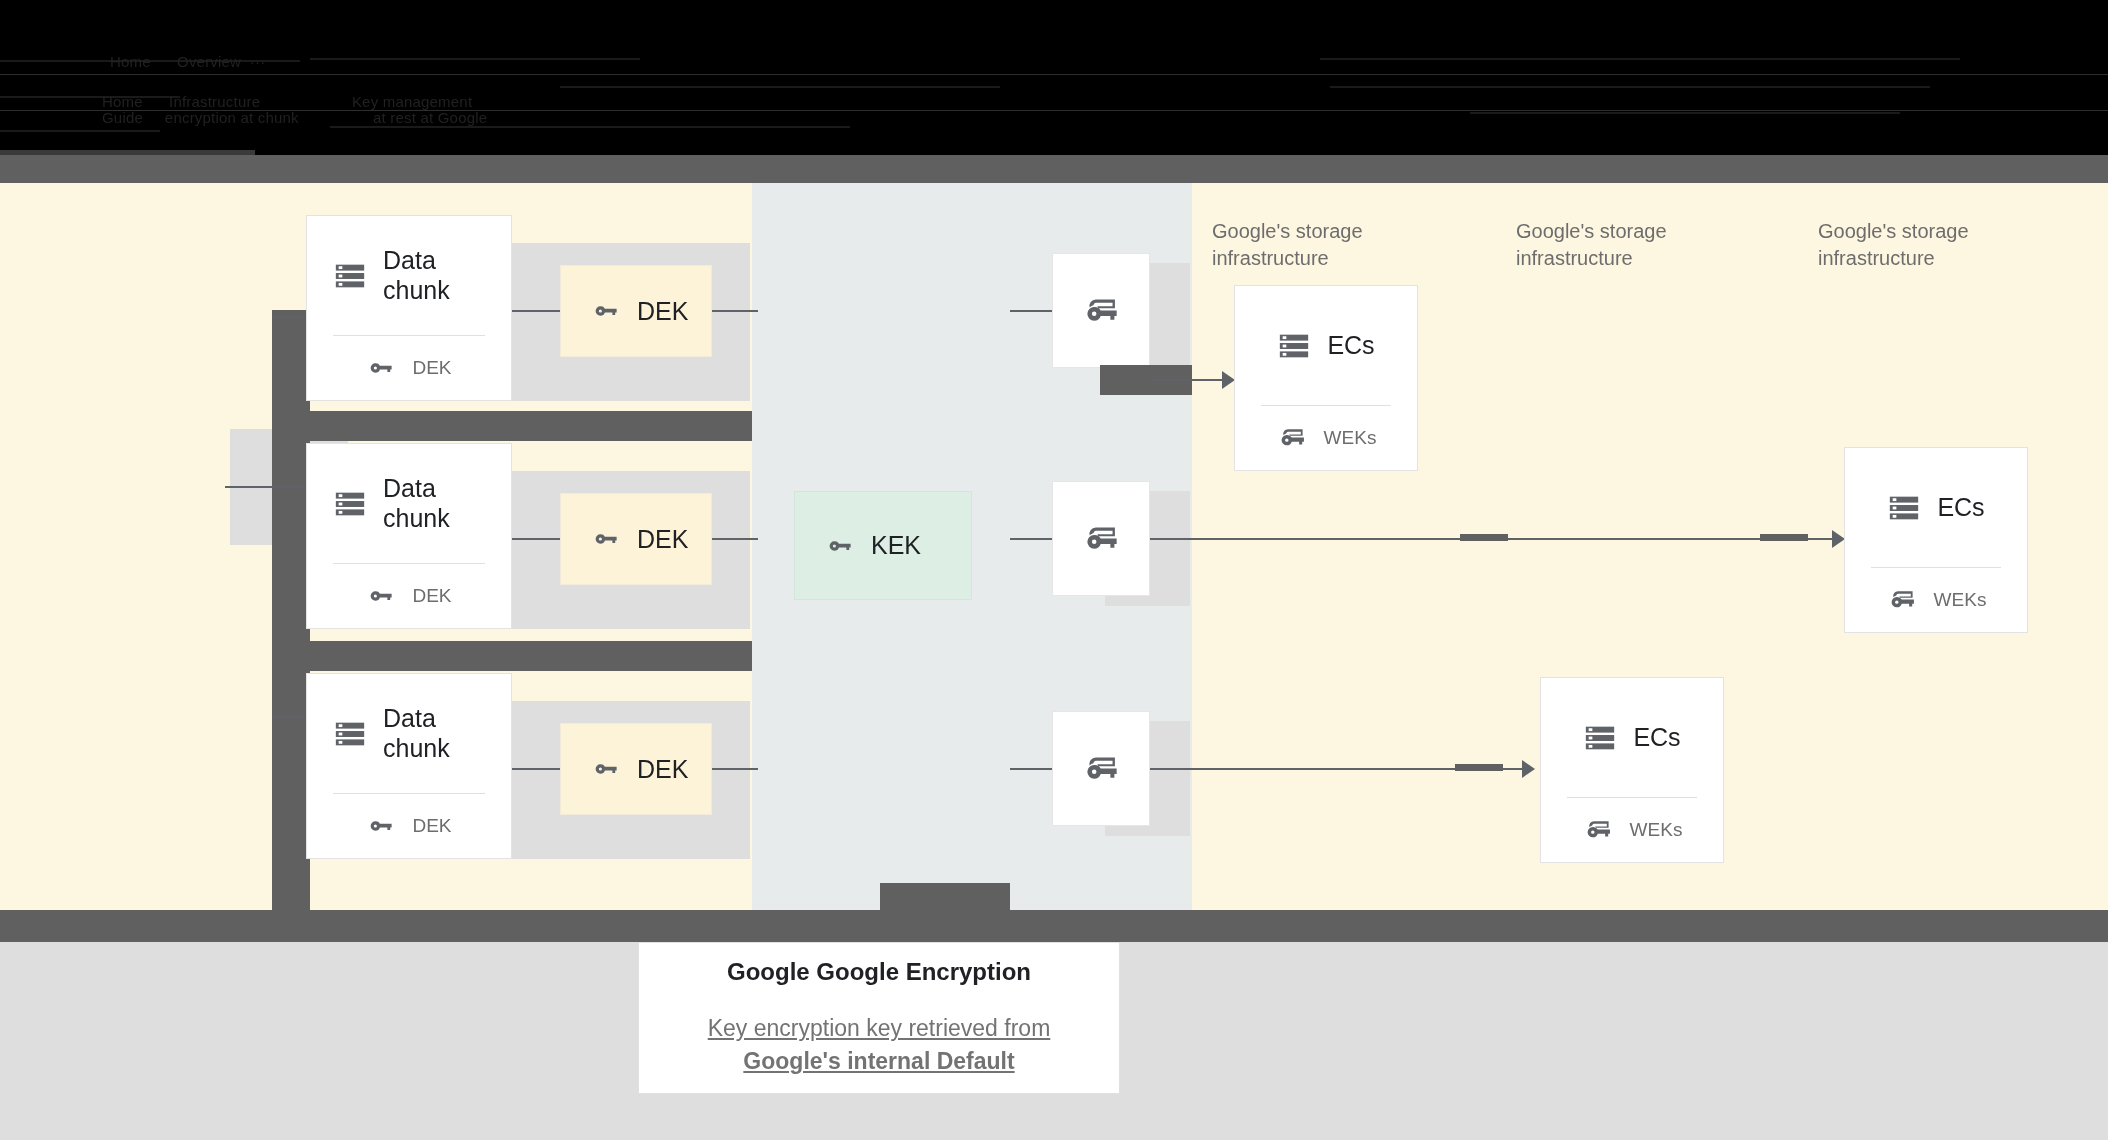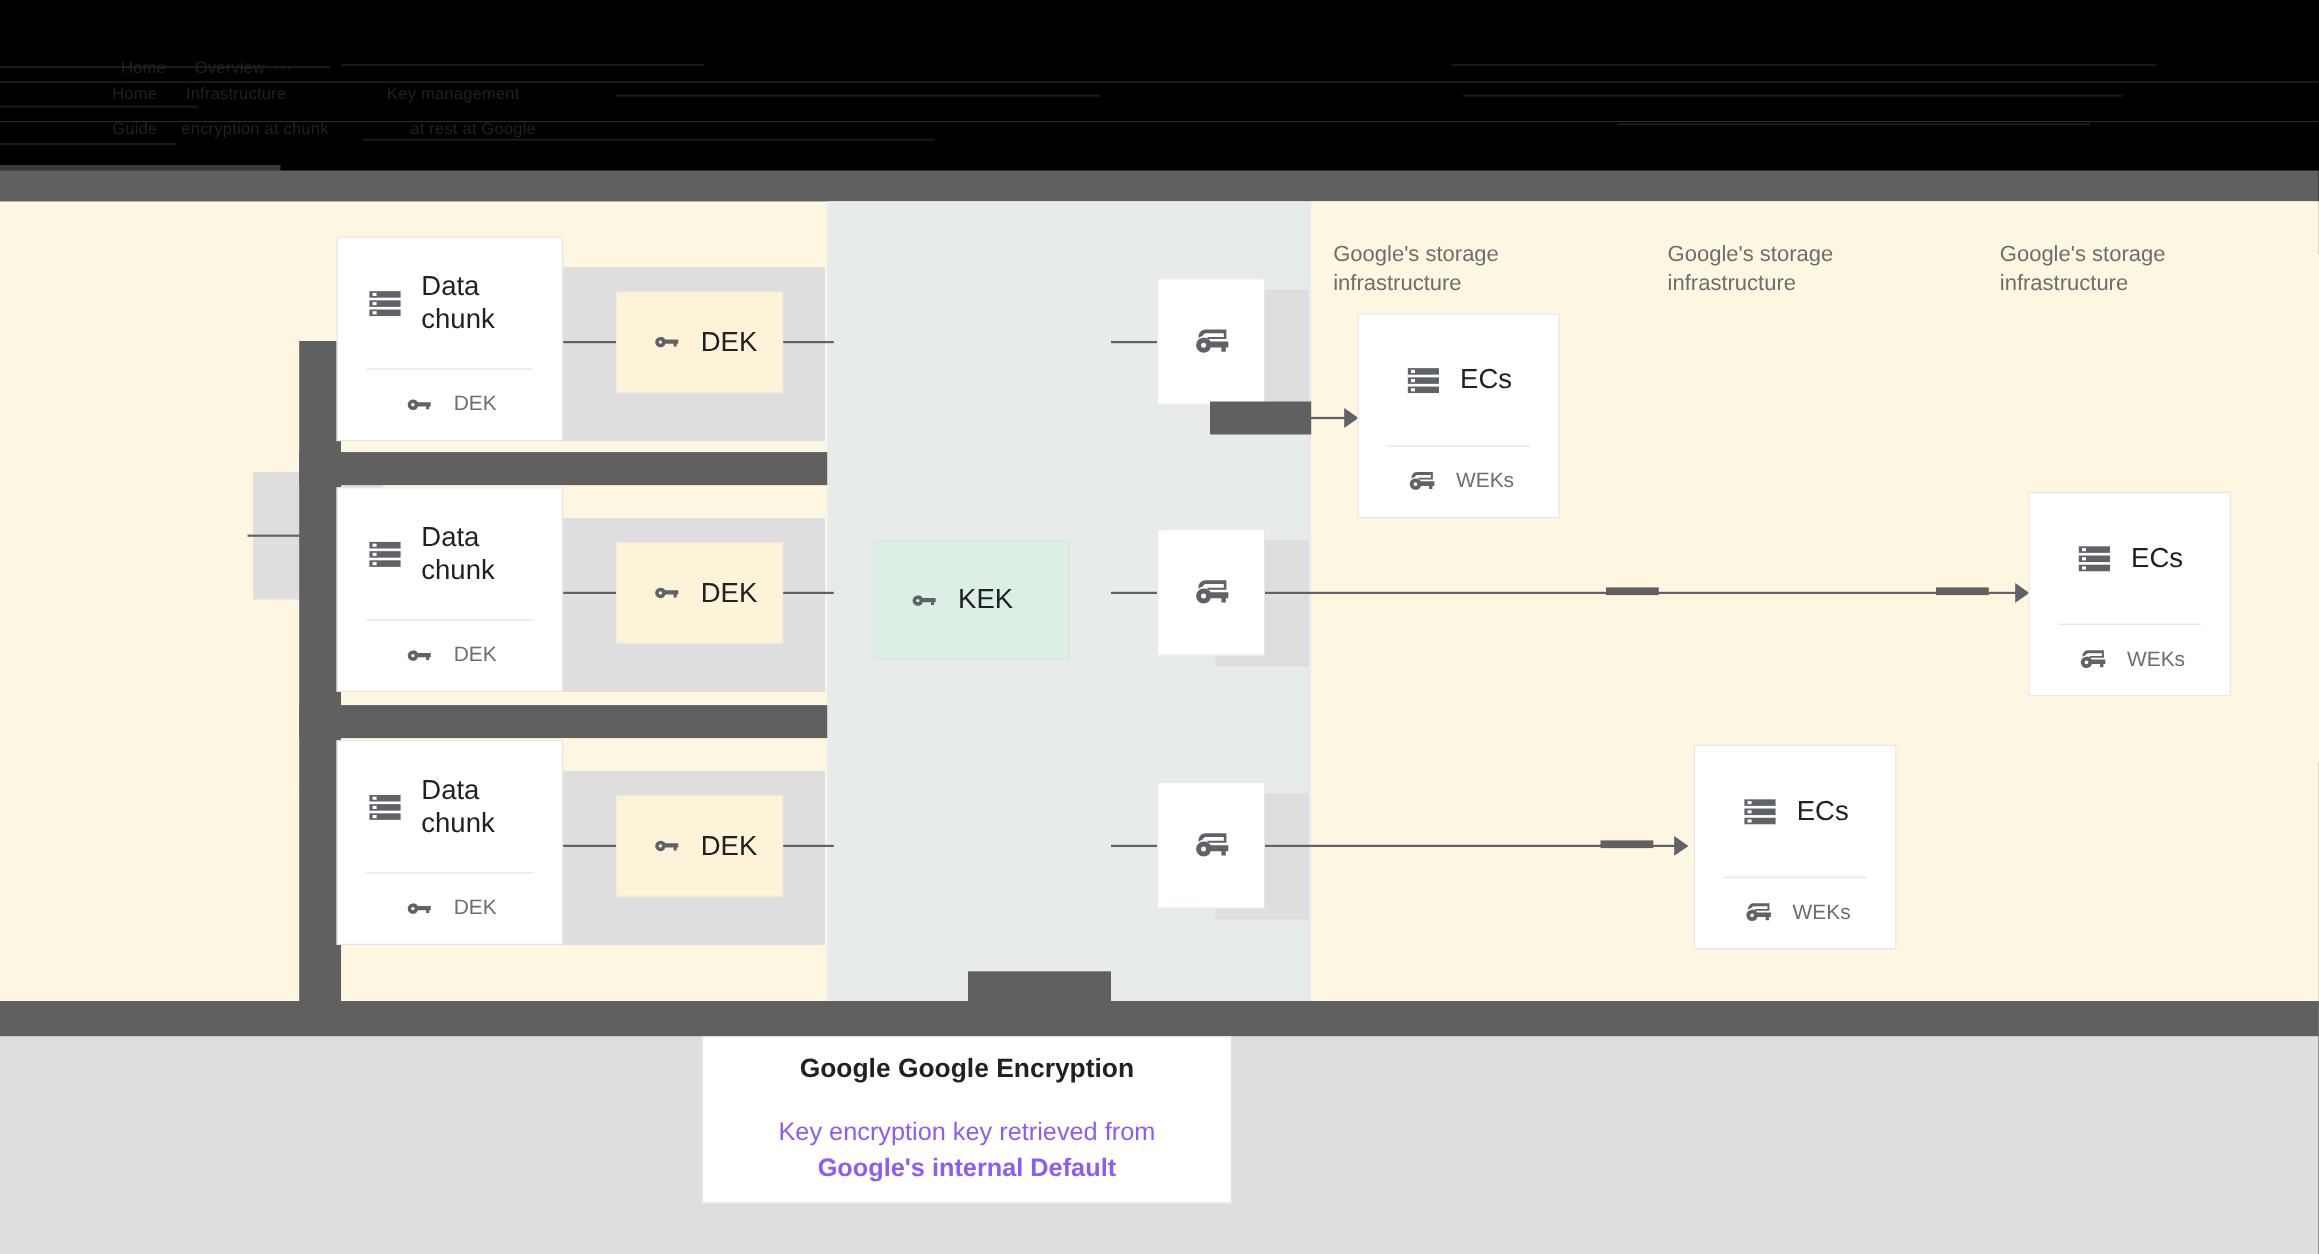--- a/index.html
+++ b/index.html
@@ -78,39 +78,39 @@
 
   
   .footer-band { position: absolute; left: 0; top: 910px; width: 2108px; height: 230px; background: #dedede; }
   .footer-rule { position: absolute; left: 0; top: 910px; width: 2108px; height: 32px; background: #606060; }
   .caption {
     position: absolute; background: #fff; border: 1px solid #e0e0e0;
     display: flex; flex-direction: column; align-items: center; justify-content: center;
     gap: 26px; text-align: center;
   }
   .caption-title { font-size: 24px; font-weight: bold; color: #202124; }
-  .caption-body  { font-size: 23px; color: #8b5cf6; line-height: 1.42; }
+  .caption-body  { font-size: 23px; color: #737373; line-height: 1.42; text-decoration: underline; }
   .caption-body b { font-weight: bold; }
 
   svg { display: block; }
 </style>
 </head>
 <body>
 
 <div id="stage">
 
   <div class="header-band">
     <div class="hdr-rule" style="left:0;   top:60px;  width:300px;"></div>
     <div class="hdr-rule light" style="left:0;   top:74px;  width:2108px; height:1px;"></div>
     <div class="hdr-rule" style="left:0;   top:96px;  width:180px;"></div>
     <div class="hdr-rule light" style="left:0;   top:110px; width:2108px; height:1px;"></div>
     <div class="hdr-rule" style="left:0;   top:130px; width:160px;"></div>
 
     <div class="hdr-line" style="left:110px; top:52px;">Home      Overview  ···</div>
-    <div class="hdr-line" style="left:102px; top:76px;text-align:right;">Home      Infrastructure                     Key management</div>
+    <div class="hdr-line" style="left:102px; top:92px;text-align:right;">Home      Infrastructure                     Key management</div>
     <div class="hdr-line" style="left:102px; top:108px;">Guide     encryption at chunk                 at rest at Google</div>
 
     <div class="hdr-rule" style="left:310px; top:58px;  width:330px;"></div>
     <div class="hdr-rule" style="left:560px; top:86px;  width:440px;"></div>
     <div class="hdr-rule" style="left:1320px; top:58px; width:640px;"></div>
     <div class="hdr-rule" style="left:1330px; top:86px; width:600px;"></div>
     <div class="hdr-rule" style="left:1470px; top:112px; width:430px;"></div>
     <div class="hdr-rule" style="left:330px; top:126px; width:520px;"></div>
     <div class="hdr-tab" style="left:0; top:150px; width:255px; height:6px;"></div>
   </div>

